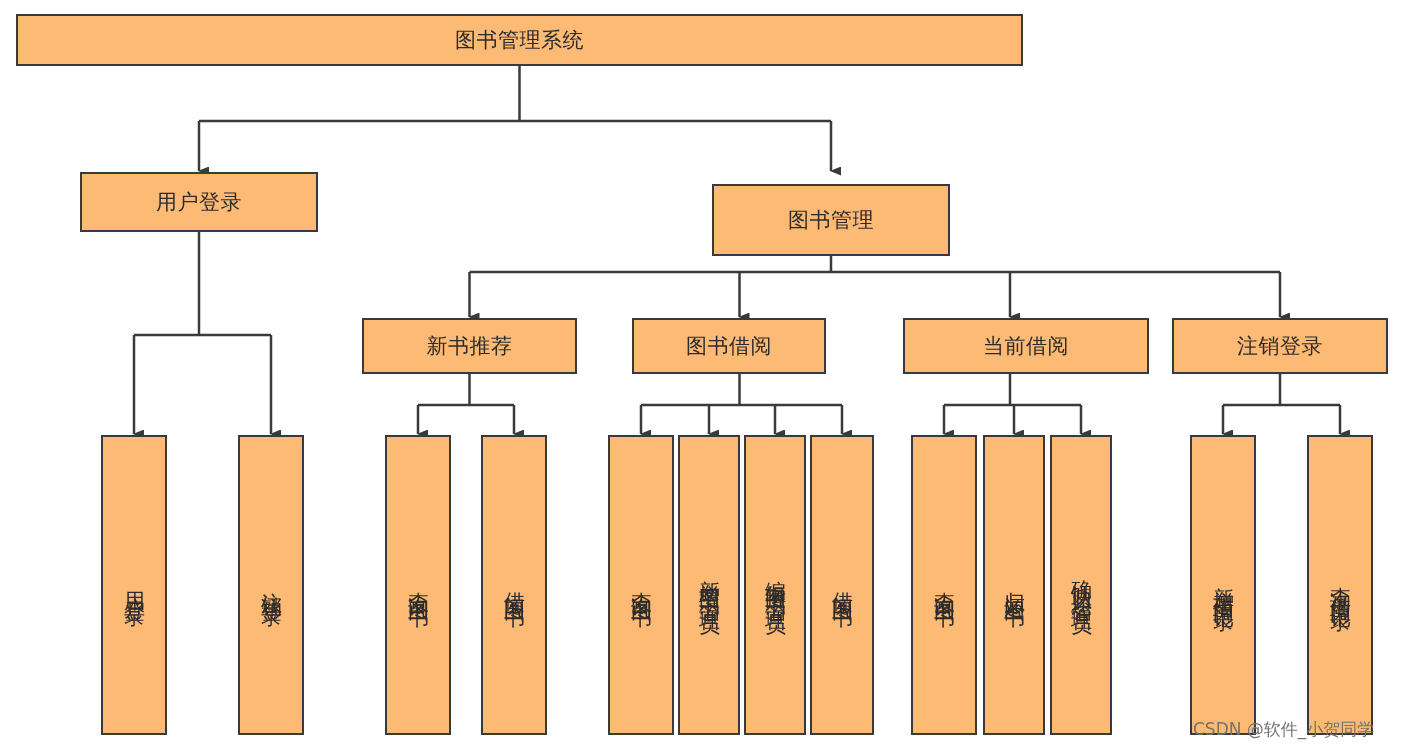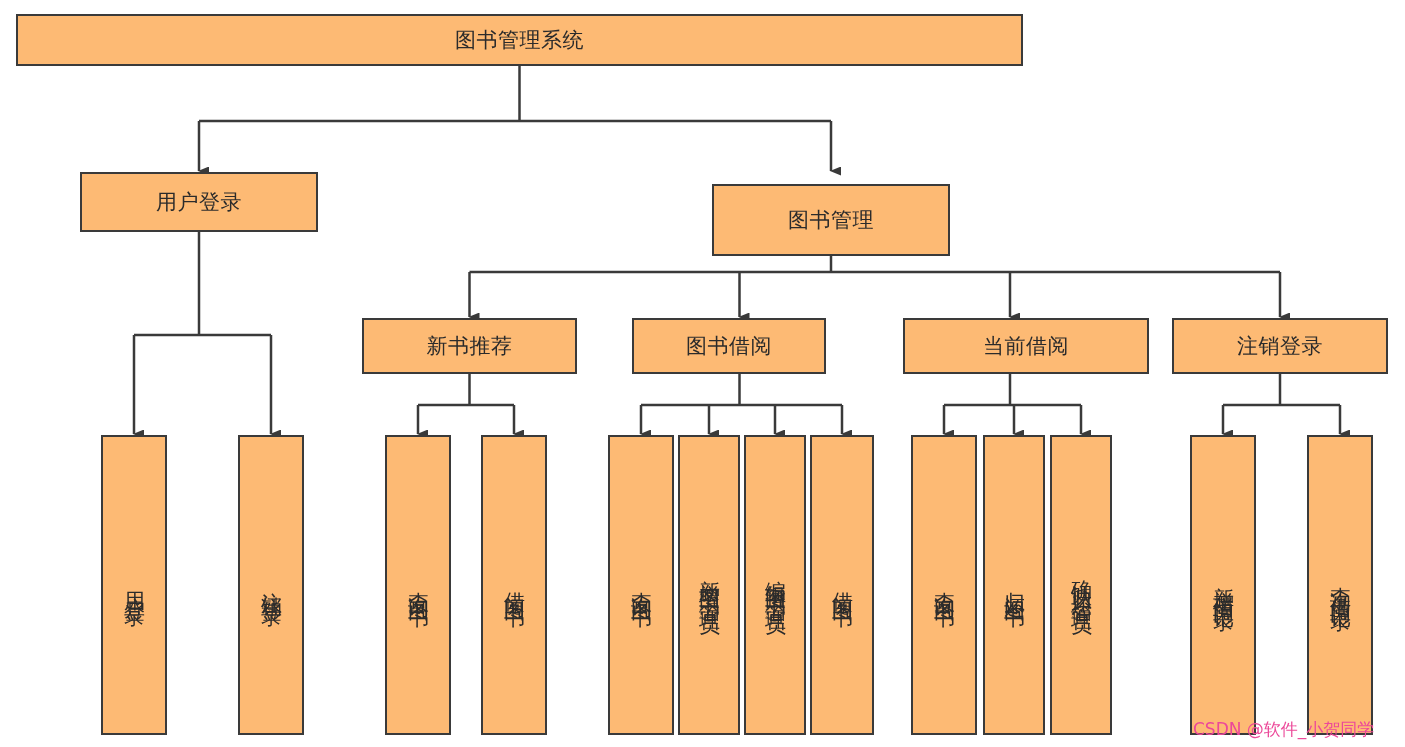--- a/index.html
+++ b/index.html
@@ -165,14 +165,14 @@
         <span class="node-label">确认归还（管理员）</span>
       </div>
       <div class="node-box vertical" style="left: 1190px; top: 435px; width: 66px; height: 300px;">
         <span class="node-label">新增借阅记录</span>
       </div>
       <div class="node-box vertical" style="left: 1307px; top: 435px; width: 66px; height: 300px;">
         <span class="node-label">查询借阅记录</span>
       </div>
     </div>
 
-  <div class="watermark" style="left: 1193px; top: 718px; color: #ec4899;">CSDN @软件_小贺同学</div>
+  <div class="watermark" style="left: 1193px; top: 718px; color: #737373;">CSDN @软件_小贺同学</div>
 </div>
 
 </body></html>

